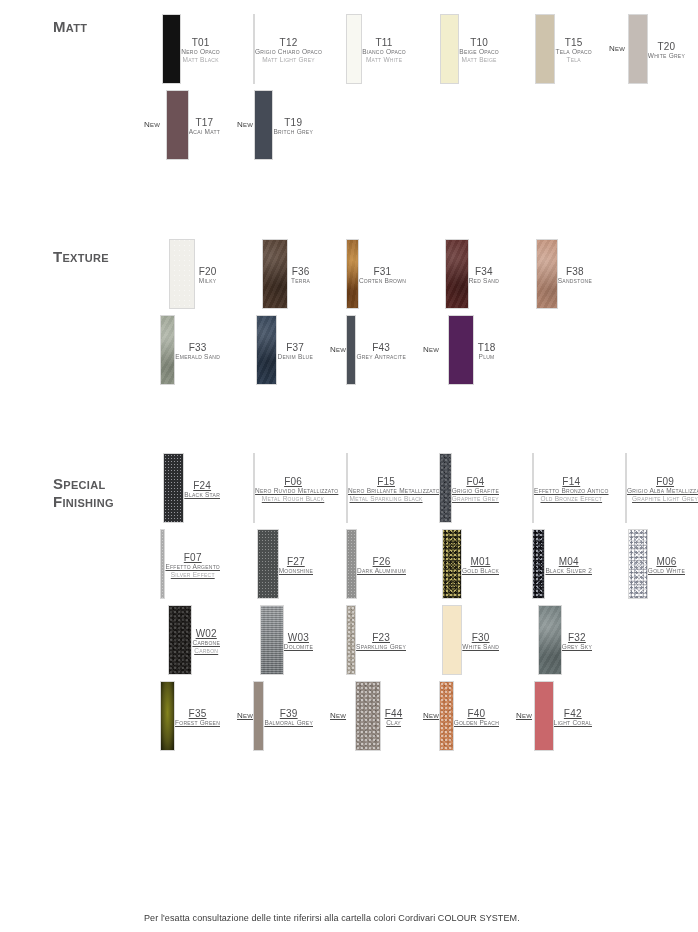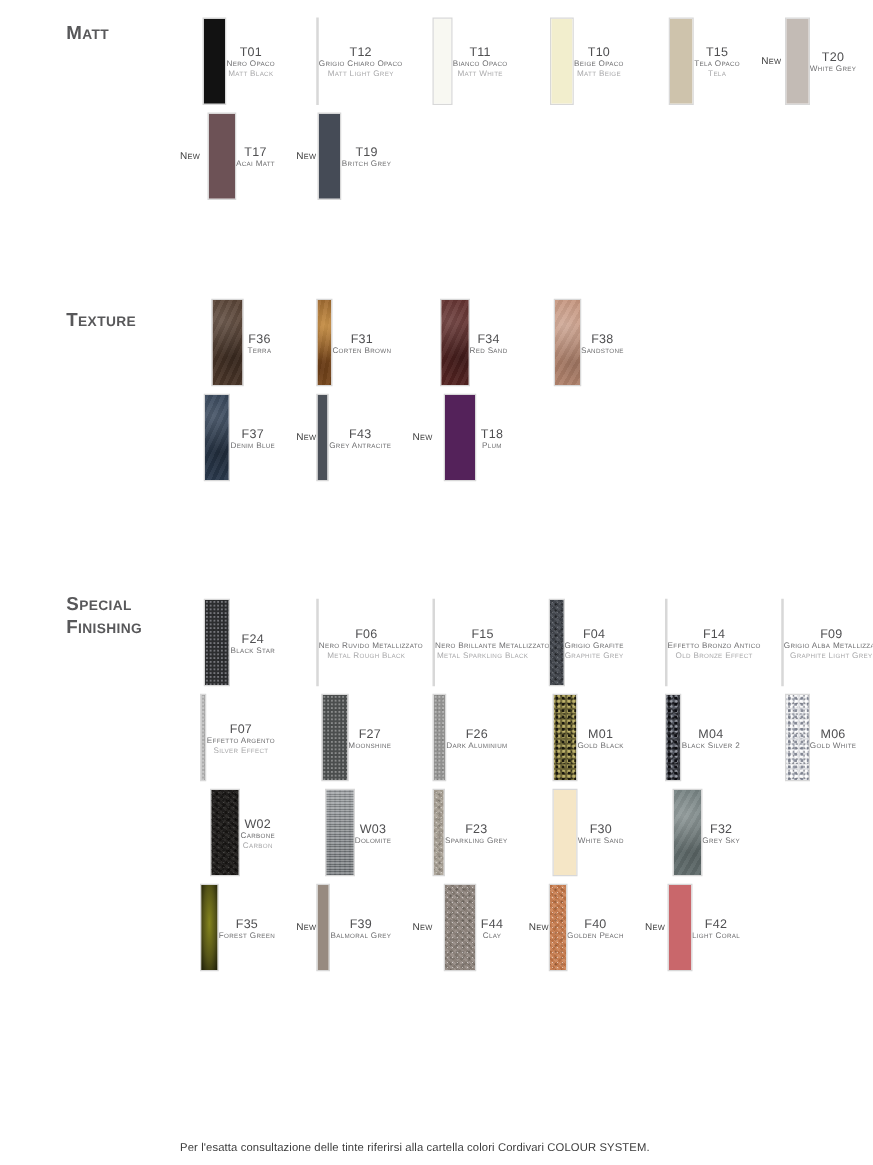--- a/index.html
+++ b/index.html
@@ -217,20 +217,30 @@
         </div>
       </div>
     </div>
     <div class="section">
       <div class="section-title" style="top: 248px;">Texture</div>
       <div class="grid" style="top: 239px;">
         <div class="row">
           <div class="cell">
             <div class="new-tag hidden">New</div>
             <div class="chip">
+              <div class="tex" style="background:#f0efea;background-image:radial-gradient(rgba(0,0,0,.05) 0.6px,transparent 0.7px),radial-gradient(rgba(255,255,255,.5) 0.6px,transparent 0.7px);background-size:4px 4px,5px 5px;background-position:0 0,2px 3px;"></div>
+            </div>
+            <div class="labels">
+              <div class="code">F20</div>
+              <div class="name-it">Milky</div>
+            </div>
+          </div>
+          <div class="cell">
+            <div class="new-tag hidden">New</div>
+            <div class="chip">
               <div class="tex" style="background:#503a2c;background-image:radial-gradient(circle at 30% 25%,rgba(255,255,255,.16),transparent 55%),radial-gradient(circle at 72% 68%,rgba(0,0,0,.3),transparent 60%),repeating-linear-gradient(115deg,rgba(255,255,255,.05) 0 3px,rgba(0,0,0,.07) 3px 6px);"></div>
             </div>
             <div class="labels">
               <div class="code">F36</div>
               <div class="name-it">Terra</div>
             </div>
           </div>
           <div class="cell">
             <div class="new-tag hidden">New</div>
             <div class="chip">
@@ -256,20 +266,30 @@
             <div class="chip">
               <div class="tex" style="background:#c18e76;background-image:radial-gradient(circle at 35% 30%,rgba(255,255,255,.28),transparent 60%),radial-gradient(circle at 75% 75%,rgba(0,0,0,.2),transparent 62%),repeating-linear-gradient(120deg,rgba(255,255,255,.06) 0 3px,rgba(0,0,0,.05) 3px 6px);"></div>
             </div>
             <div class="labels">
               <div class="code">F38</div>
               <div class="name-it">Sandstone</div>
             </div>
           </div>
         </div>
         <div class="row">
+          <div class="cell">
+            <div class="new-tag hidden">New</div>
+            <div class="chip">
+              <div class="tex" style="background:#9aa291;background-image:radial-gradient(circle at 35% 30%,rgba(255,255,255,.28),transparent 60%),radial-gradient(circle at 75% 75%,rgba(0,0,0,.2),transparent 62%),repeating-linear-gradient(120deg,rgba(255,255,255,.06) 0 3px,rgba(0,0,0,.05) 3px 6px);"></div>
+            </div>
+            <div class="labels">
+              <div class="code">F33</div>
+              <div class="name-it">Emerald Sand</div>
+            </div>
+          </div>
           <div class="cell">
             <div class="new-tag hidden">New</div>
             <div class="chip">
               <div class="tex" style="background:#2d3d52;background-image:radial-gradient(circle at 30% 25%,rgba(255,255,255,.16),transparent 55%),radial-gradient(circle at 72% 68%,rgba(0,0,0,.3),transparent 60%),repeating-linear-gradient(115deg,rgba(255,255,255,.05) 0 3px,rgba(0,0,0,.07) 3px 6px);"></div>
             </div>
             <div class="labels">
               <div class="code">F37</div>
               <div class="name-it">Denim Blue</div>
             </div>
           </div>
@@ -294,21 +314,21 @@
             </div>
           </div>
           <div class="cell empty"></div>
           <div class="cell empty"></div>
         </div>
       </div>
     </div>
     <div class="section">
       <div class="section-title" style="top: 475px;">Special
 Finishing</div>
-      <div class="grid" style="top: 479px;">
+      <div class="grid" style="top: 453px; text-decoration: underline;">
         <div class="row">
           <div class="cell">
             <div class="new-tag hidden">New</div>
             <div class="chip">
               <div class="tex" style="background:#2c2d2f;background-image:radial-gradient(rgba(235,235,245,.55) 0.5px,transparent 0.6px),radial-gradient(rgba(0,0,0,.5) 0.5px,transparent 0.6px);background-size:3px 3px,4px 4px;background-position:0 0,1px 2px;"></div>
             </div>
             <div class="labels">
               <div class="code">F24</div>
               <div class="name-it">Black Star</div>
             </div>

